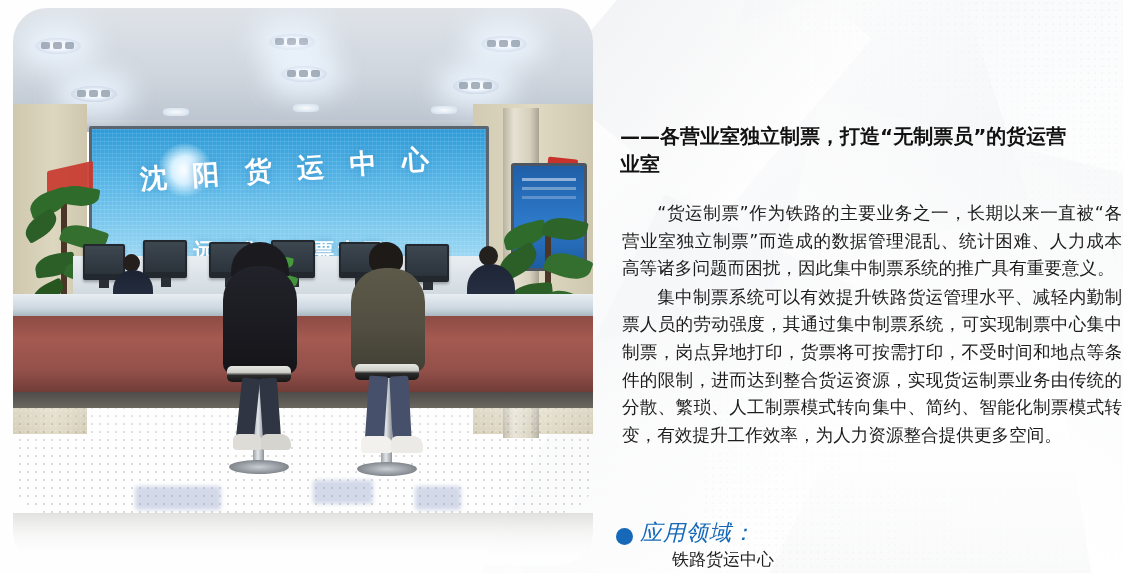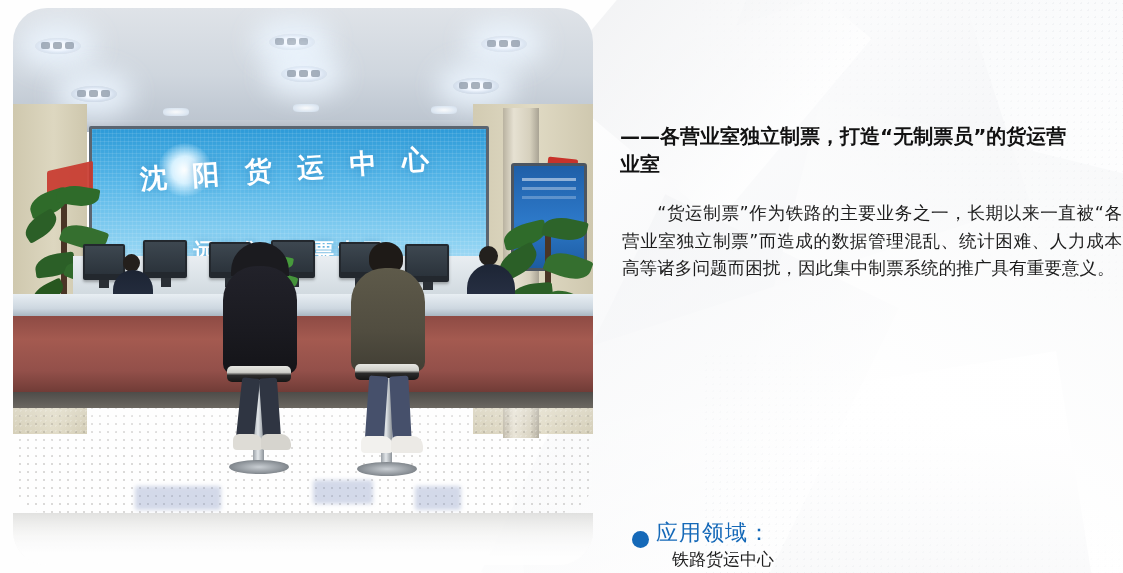--- a/index.html
+++ b/index.html
@@ -242,21 +242,21 @@
   }
   .body{
     position:absolute;left:10px;top:200px;width:500px;
   }
   .para{
     font-size:17.6px;color:#1d1d1d;line-height:1.57;
     text-indent:2em;text-align:justify;margin:0 0 1px 0;
     font-family:"DejaVu Sans","Liberation Sans",sans-serif;
   }
   .app-area{
-    position:absolute;left:20px;top:518px;display:flex;align-items:flex-end;
+    position:absolute;left:4px;top:518px;display:flex;align-items:center;font-style:italic;
   }
   .bullet{
     width:17px;height:17px;border-radius:50%;background:#1569b8;
     margin-top:7px;margin-right:7px;flex:0 0 auto;
   }
   .app-label{
     font-size:22px;color:#1569b8;letter-spacing:1px;
     font-family:"DejaVu Sans","Liberation Sans",sans-serif;
   }
   .app-value{
@@ -431,20 +431,21 @@
   </div>
   <div class="reflection"></div>
 
   <div class="content">
 
 
     <div class="subtitle">——各营业室独立制票，打造“无制票员”的货运营业室</div>
 
     <div class="body">
       <p class="para">“货运制票”作为铁路的主要业务之一，长期以来一直被“各营业室独立制票”而造成的数据管理混乱、统计困难、人力成本高等诸多问题而困扰，因此集中制票系统的推广具有重要意义。</p>
+      <p class="para">集中制票系统可以有效提升铁路货运管理水平、减轻内勤制票人员的劳动强度，其通过集中制票系统，可实现制票中心集中制票，岗点异地打印，货票将可按需打印，不受时间和地点等条件的限制，进而达到整合货运资源，实现货运制票业务由传统的分散、繁琐、人工制票模式转向集中、简约、智能化制票模式转变，有效提升工作效率，为人力资源整合提供更多空间。</p>
     </div>
 
     <div class="app-area">
       <span class="bullet"></span>
       <span class="app-label">应用领域：</span>
     </div>
     <div class="app-value">铁路货运中心</div>
 
   </div>
 

